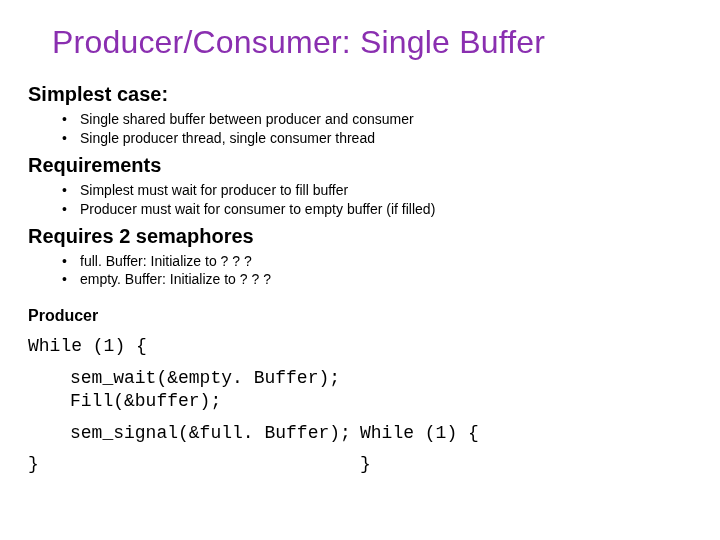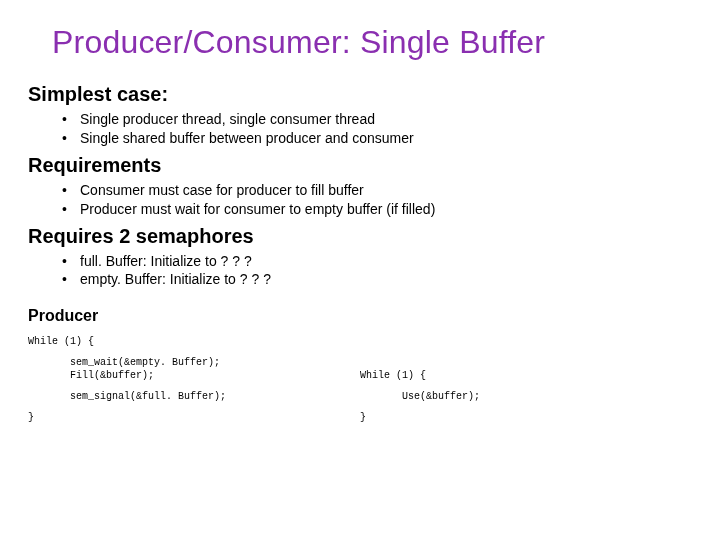--- a/index.html
+++ b/index.html
@@ -56,48 +56,48 @@
     flex: 1 1 50%;
     min-width: 0;
   }
   .col-head {
     font-size: 16px;
     font-weight: 700;
     margin: 0 0 10px 0;
   }
   .code-line {
     font-family: "Courier New", Courier, monospace;
-    font-size: 10px;
+    font-size: 18px;
     white-space: pre;
     line-height: 1.3;
     margin: 0;
   }
   .code-block {
     margin: 8px 0 8px 0;
   }
   .code-indent {
     padding-left: 42px;
   }
 </style>
 </head>
 <body>
 
 <div class="slide">
 
   <h1 class="title">Producer/Consumer: Single Buffer</h1>
 
   <div class="section-head">Simplest case:</div>
   <ul class="bullets">
+    <li>Single shared buffer between producer and consumer</li>
     <li>Single producer thread, single consumer thread</li>
-    <li>Single shared buffer between producer and consumer</li>
   </ul>
 
   <div class="section-head">Requirements</div>
   <ul class="bullets">
-    <li>Consumer must case for producer to fill buffer</li>
+    <li>Simplest must wait for producer to fill buffer</li>
     <li>Producer must wait for consumer to empty buffer (if filled)</li>
   </ul>
 
   <div class="section-head">Requires 2 semaphores</div>
   <ul class="bullets">
     <li>full. Buffer: Initialize to ? ? ?</li>
     <li>empty. Buffer: Initialize to ? ? ?</li>
   </ul>
 
   <div class="cols">
@@ -111,20 +111,19 @@
       </div>
       <div class="code-block code-indent">
         <p class="code-line">sem_signal(&amp;full. Buffer);</p>
       </div>
       <p class="code-line">}</p>
     </div>
 
     <div class="col">
       <p class="code-line">While (1) {</p>
       <div class="code-block code-indent">
-        <p class="code-line">Use(&amp;buffer);</p>
       </div>
       <p class="code-line">}</p>
     </div>
 
   </div>
 
 </div>
 
 </body></html>

